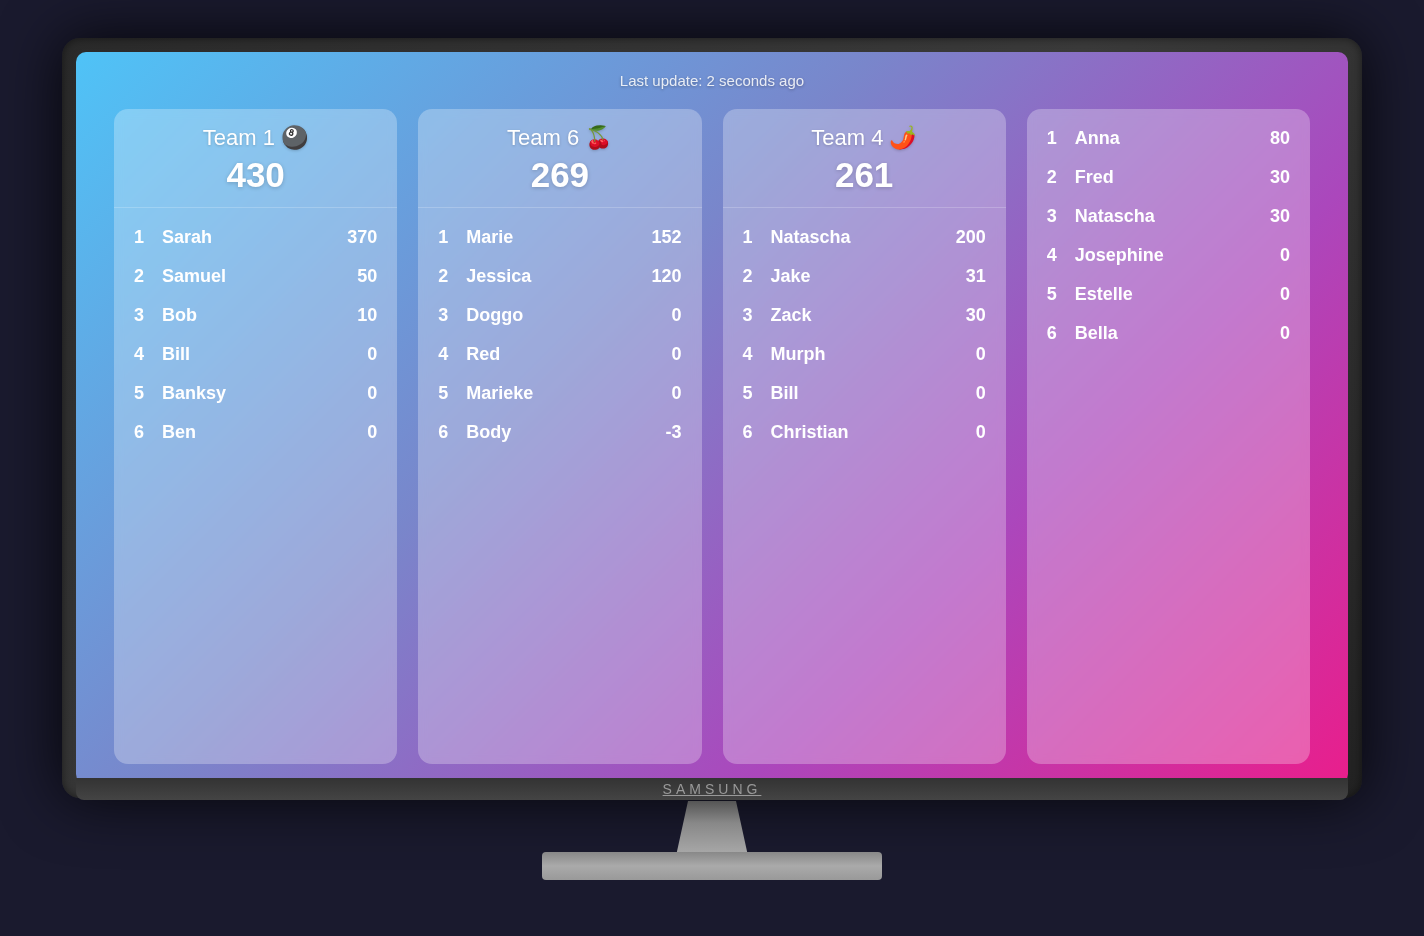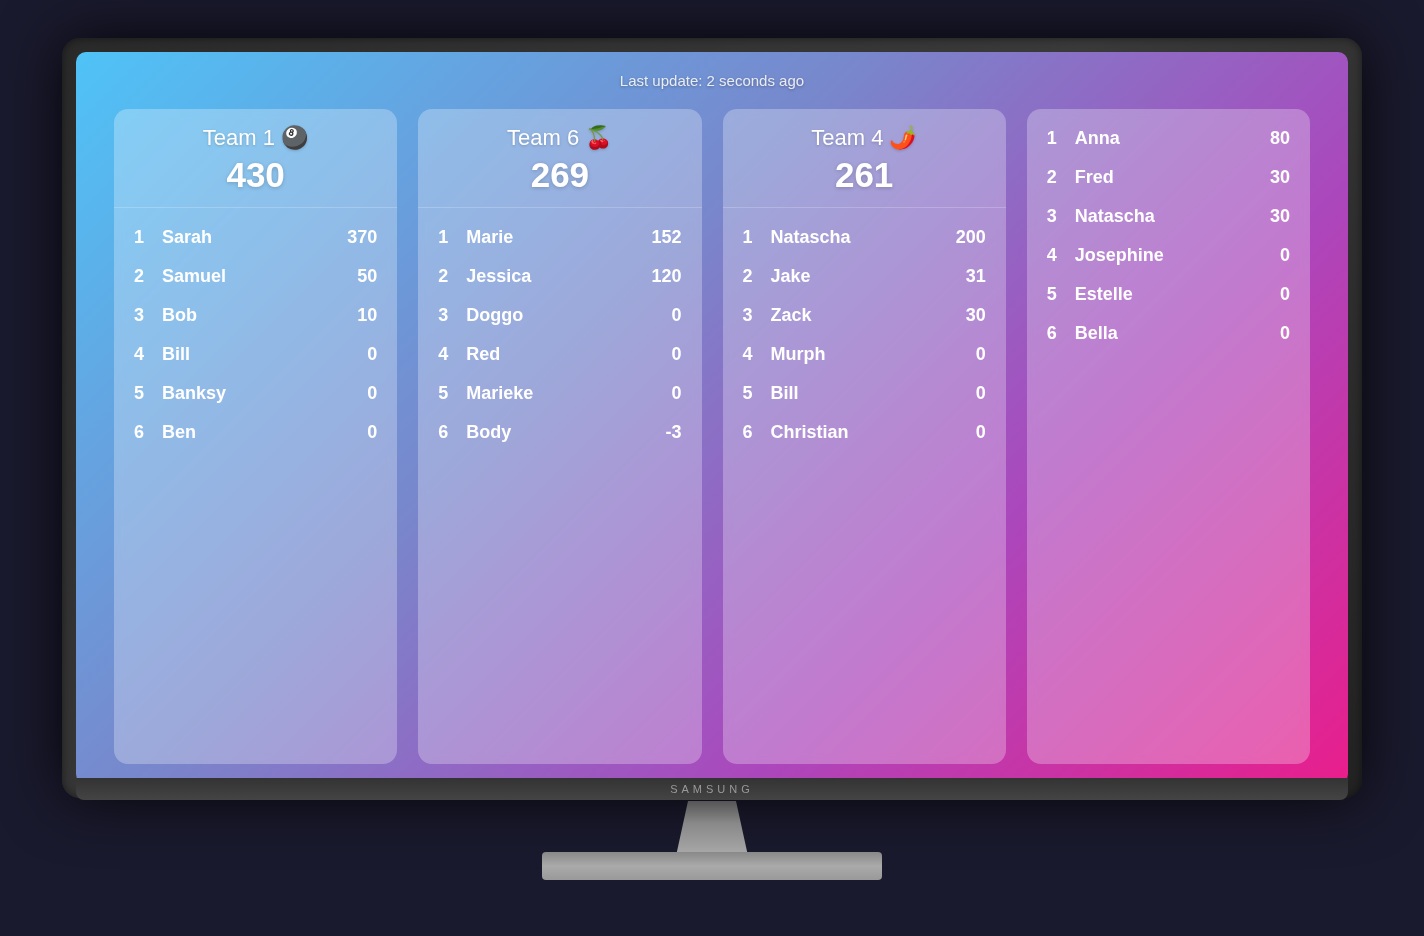--- a/index.html
+++ b/index.html
@@ -314,18 +314,18 @@
                   <span class="member-rank">6</span>
                   <span class="member-name">Bella</span>
                   <span class="member-points">0</span>
                 </div>
               </div>
             </div>
           </div>
       </div>
     </div>
     <div class="tv-bottom-bar">
-      <span style="color:#999; font-size:11px; letter-spacing:4px; font-weight:300;">SAMSUNG</span>
+      <span style="color:#999; font-size:14px; letter-spacing:4px; font-weight:300;text-decoration:underline;">SAMSUNG</span>
     </div>
   </div>
   <div class="tv-stand-neck"></div>
   <div class="tv-stand-base"></div>
 </div>
 
 </body></html>

